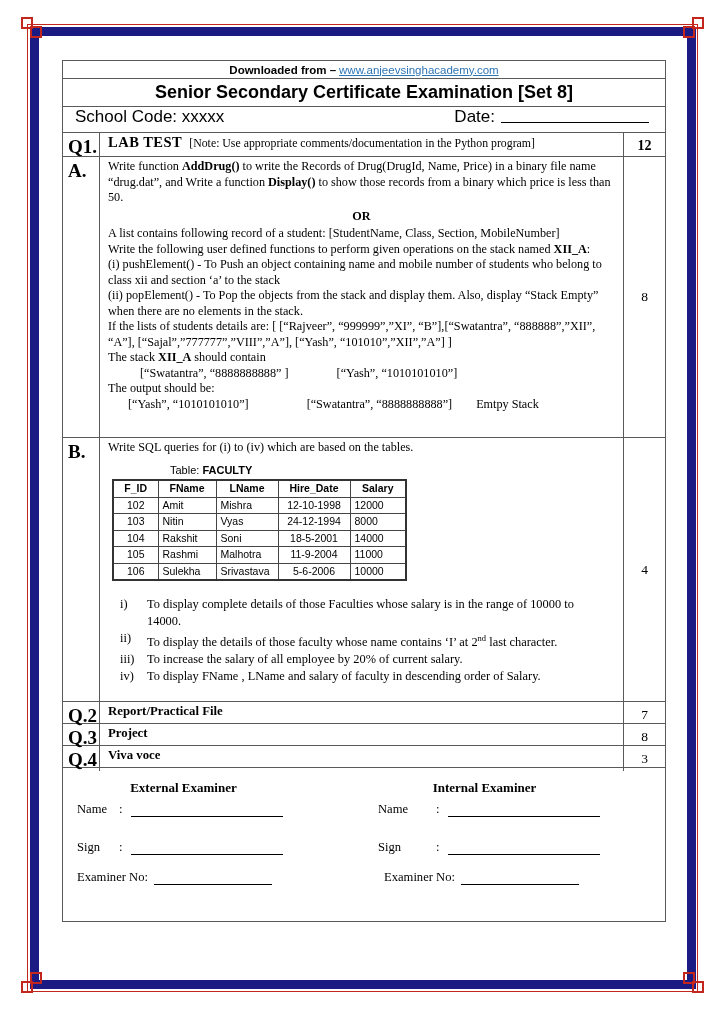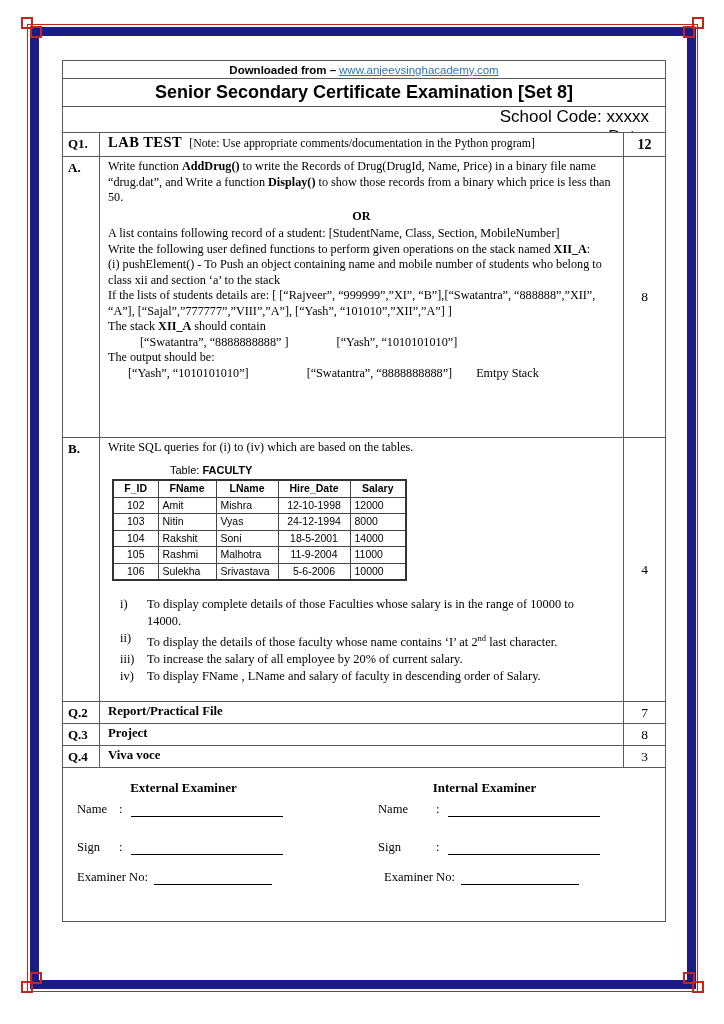--- a/index.html
+++ b/index.html
@@ -22,30 +22,30 @@
   
   .doc{position:absolute;left:62px;top:60px;width:604px;height:862px;background:#fff;
        border:1px solid #5a5a5a;box-sizing:border-box;z-index:4;}
   .row{box-sizing:border-box;border-bottom:1px solid #5a5a5a;overflow:hidden;}
   .row-downloaded{height:18px;display:flex;align-items:center;justify-content:center;
                   font-family:"Liberation Sans",sans-serif;font-size:11.5px;}
   .row-downloaded .pre{font-weight:bold;}
   .row-downloaded a{color:var(--link-blue,#2e75b6);text-decoration:underline;margin-left:3px;}
   .row-title{height:28px;display:flex;align-items:center;justify-content:center;
              font-family:"Liberation Sans",sans-serif;font-size:18px;font-weight:bold;}
-  .row-school{height:26px;display:flex;align-items:flex-end;font-family:"Liberation Sans",sans-serif;
-              font-size:17px;padding:0 16px 0 12px;flex-direction:column;}
+  .row-school{height:26px;display:flex;align-items:flex-start;font-family:"Liberation Sans",sans-serif;
+              font-size:17px;padding:0 16px 0 12px;}
   .row-school .spacer{flex:1;}
   .blank-line{display:inline-block;border-bottom:1.5px solid #000;height:15px;}
   .row-time{height:28px;display:flex;align-items:center;justify-content:center;
             font-family:"Liberation Sans",sans-serif;font-size:17.5px;}
   
   .qrow{display:grid;grid-template-columns:37px 1fr 42px;box-sizing:border-box;
         border-bottom:1px solid #5a5a5a;}
-  .qno{border-right:1px solid #5a5a5a;font-weight:bold;font-size:13px;padding:3px 0 0 5px;
+  .qno{border-right:1px solid #5a5a5a;font-weight:bold;font-size:19px;padding:3px 0 0 5px;
        box-sizing:border-box;}
   .qmarks{border-left:1px solid #5a5a5a;display:flex;align-items:center;justify-content:center;
           font-size:13.5px;box-sizing:border-box;}
   .qmarks.bold{font-weight:bold;font-size:14px;}
   .qcontent{padding:2px 8px;box-sizing:border-box;font-size:12.2px;line-height:15.5px;overflow:hidden;}
   .h-q1{height:24px;} .h-a{height:281px;} .h-b{height:264px;}
   .h-small{height:22px;}
   .q1content{display:flex;align-items:baseline;padding-top:2px;}
   .labtest{font-weight:bold;font-size:14.5px;letter-spacing:.5px;}
   .q1note{font-size:11.8px;margin-left:7px;}
@@ -138,20 +138,21 @@
     </div>
 
     <div class="qrow h-a">
       <div class="qno">A.</div>
       <div class="qcontent">
         <div><span>Write function </span><b class="inl">AddDrug()</b><span> to write the Records of Drug(DrugId, Name, Price) in a binary file name “drug.dat”, and Write a function </span><b class="inl">Display()</b><span> to show those records from a binary which price is less than 50.</span></div>
         <div class="or-line">OR</div>
         <div>A list contains following record of a student: [StudentName, Class, Section, MobileNumber]</div>
         <div><span>Write the following user defined functions to perform given operations on the stack named </span><b class="inl">XII_A</b><span>:</span></div>
         <div>(i) pushElement() - To Push an object containing name and mobile number of students who belong to class xii and section ‘a’ to the stack</div>
+        <div>(ii) popElement() - To Pop the objects from the stack and display them. Also, display “Stack Empty” when there are no elements in the stack.</div>
         <div>If the lists of students details are: [ [“Rajveer”, “999999”,”XI”, “B”],[“Swatantra”, “888888”,”XII”, “A”], [“Sajal”,”777777”,”VIII”,”A”], [“Yash”, “101010”,”XII”,”A”] ]</div>
         <div><span>The stack </span><b class="inl">XII_A</b><span> should contain</span></div>
         <div class="indent-row stack-row">
           <span>[“Swatantra”, “8888888888”  ]</span>
             <span class="gap1"></span>
             <span>[“Yash”, “1010101010”]</span>
         </div>
         <div>The output should be:</div>
         <div class="indent-row out-row">
           <span>[“Yash”, “1010101010”]</span>

